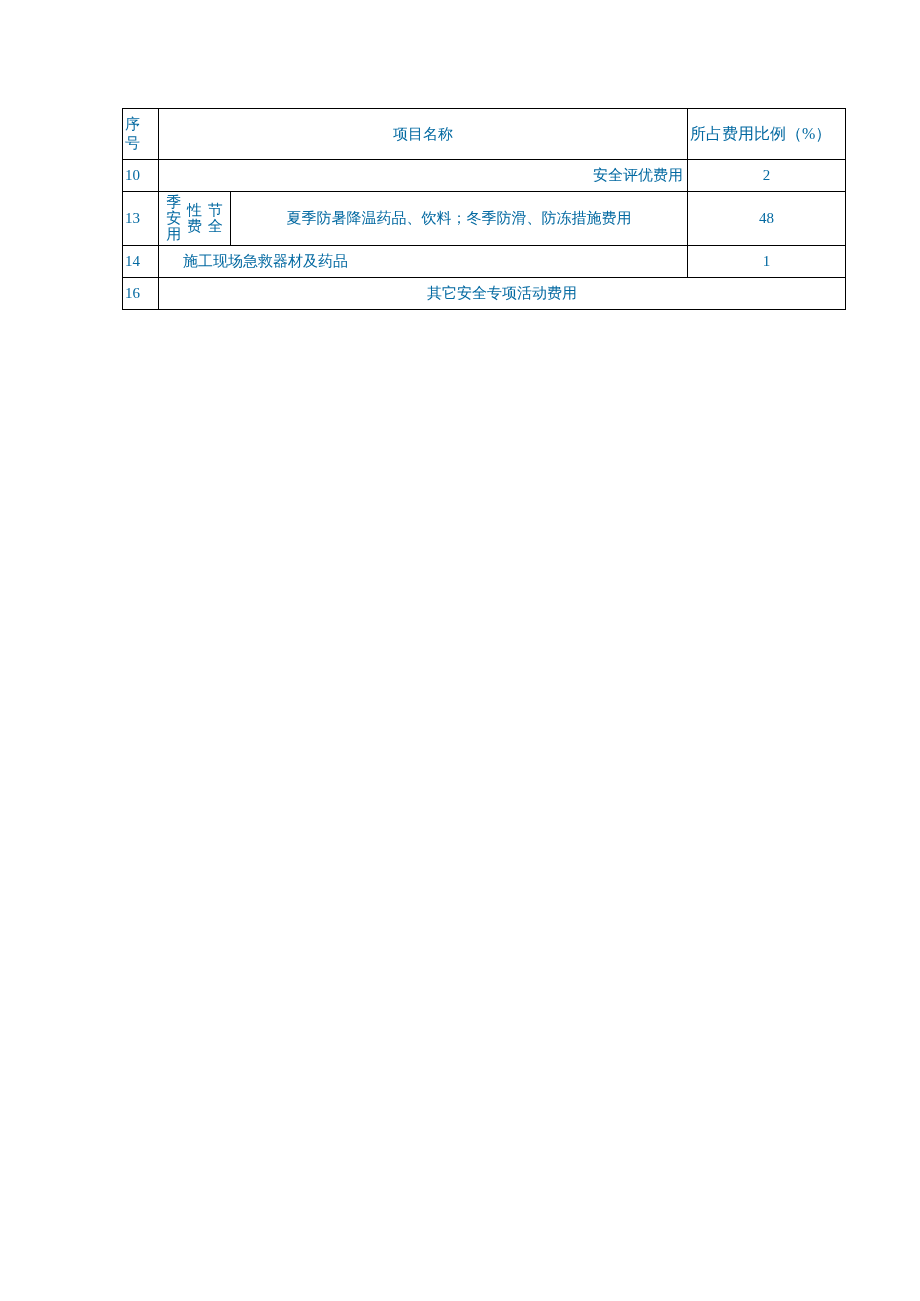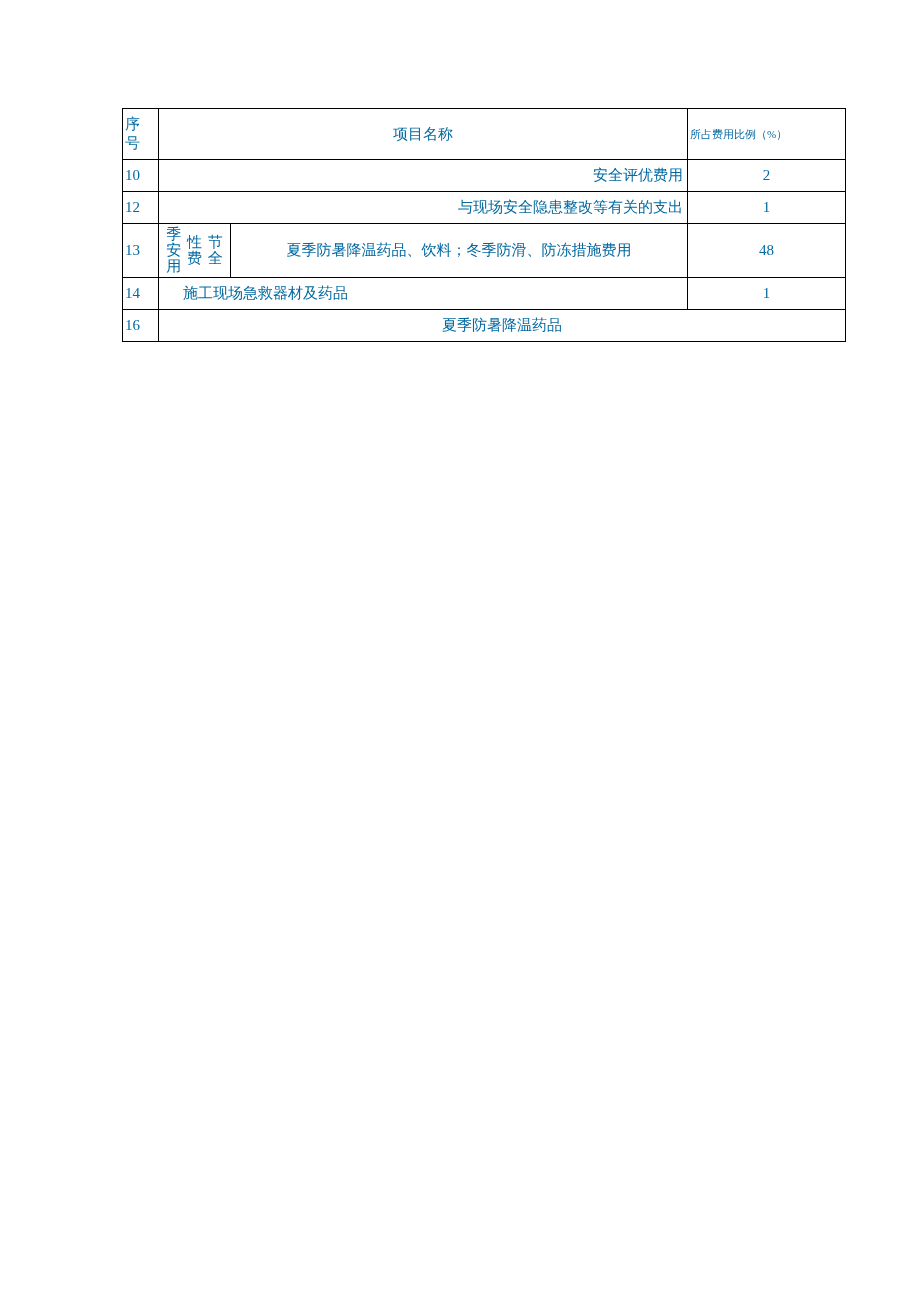--- a/index.html
+++ b/index.html
@@ -36,21 +36,21 @@
     }
     .col-name-head {
     }
     .col-ratio {
       width: 158px;
       text-align: center;
     }
     .col-ratio-head {
       text-align: left;
       padding-left: 2px;
-      font-size: 11px;
+      font-size: 16px;
     }
     .name-cell {
       text-align: right;
       padding-left: 56px;
     }
     .name-cell-short {
       text-align: left;
       padding-left: 24px;
     }
     .vert-cell {
@@ -87,25 +87,20 @@
     <th class="col-seq">序号</th>
     <th class="col-name-head" colspan="2">项目名称</th>
     <th class="col-ratio col-ratio-head">所占费用比例（%）</th>
   </tr>
 
   <tr>
     <td class="col-seq">10</td>
     <td class="name-cell" colspan="2">安全评优费用</td>
     <td class="col-ratio">2</td>
   </tr>
-  <tr>
-    <td class="col-seq">12</td>
-    <td class="name-cell" colspan="2">与现场安全隐患整改等有关的支出</td>
-    <td class="col-ratio">1</td>
-  </tr>
 
   <tr>
     <td class="col-seq">13</td>
     <td class="vert-cell">
       <span class="vert-col">
         <span class="vert-char">季</span>
         <span class="vert-char">安</span>
         <span class="vert-char">用</span>
       </span>
       <span class="vert-col">
@@ -122,16 +117,16 @@
   </tr>
 
   <tr>
     <td class="col-seq">14</td>
     <td class="name-cell-short" colspan="2">施工现场急救器材及药品</td>
     <td class="col-ratio">1</td>
   </tr>
 
   <tr>
     <td class="col-seq">16</td>
-    <td class="total-cell" colspan="3">夏季防暑降温药品</td>
+    <td class="total-cell" colspan="3">其它安全专项活动费用</td>
   </tr>
 </tbody>
   </table>
 
 </body></html>

